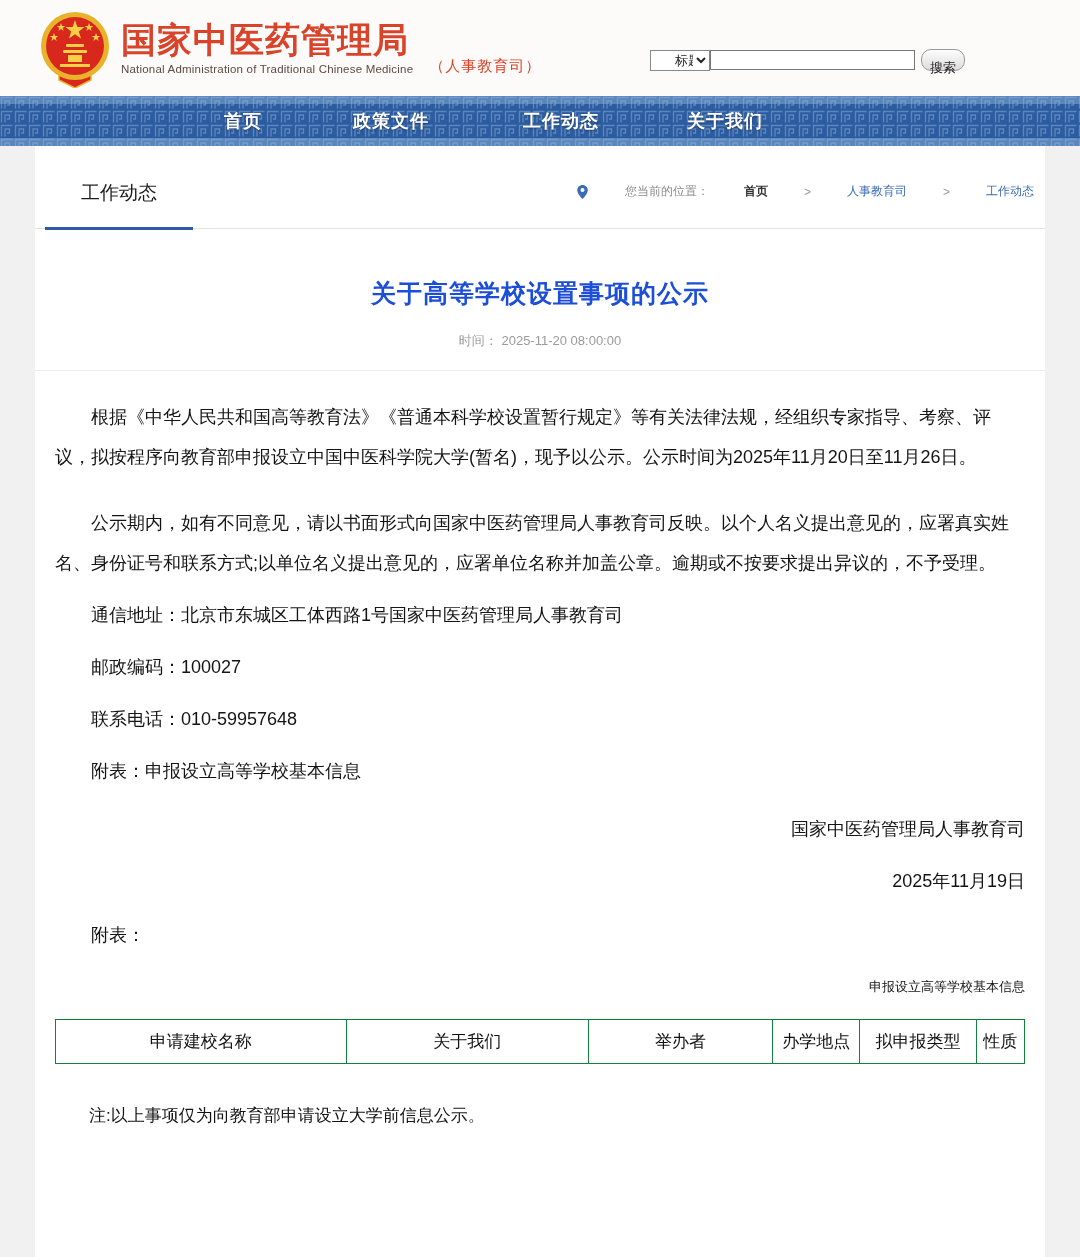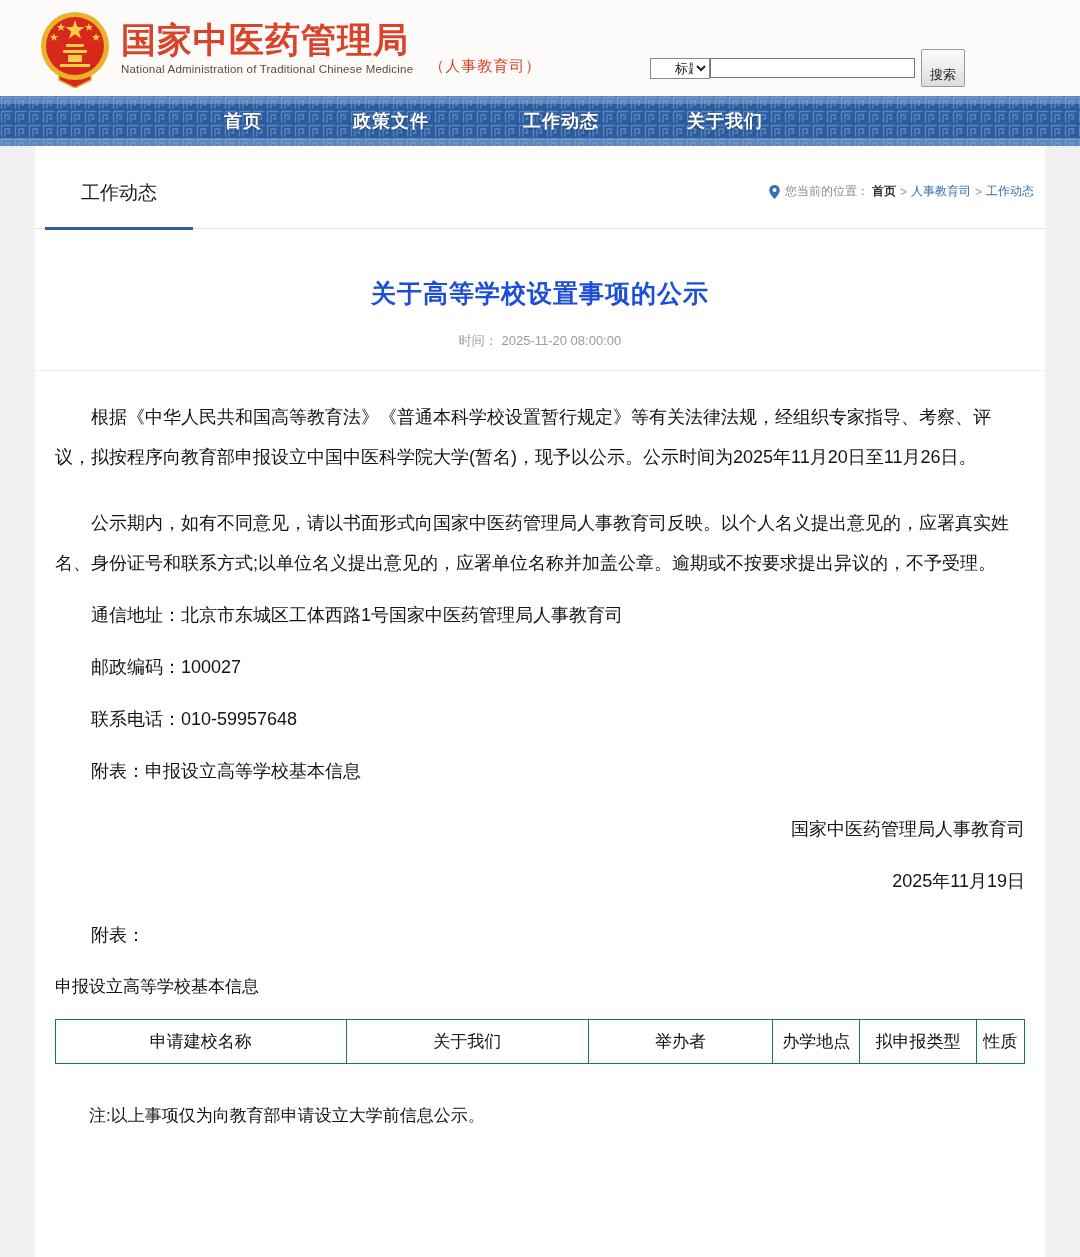--- a/index.html
+++ b/index.html
@@ -24,22 +24,22 @@
   .search-box { position:absolute; right:115px; top:49px; display:flex; align-items:center; }
   .search-select {
     width:60px; height:21px; font-size:13px; margin-right:0;
     border:1px solid #888; background:#fff; color:#222;padding-left:20px;
   }
   .search-input {
     width:205px; height:20px; border:1px solid #777; background:#fff;
     font-size:13px; padding:0 4px; margin-right:6px;
   }
   .search-button {
-    height:38px; font-size:13px; padding:16px 8px; color:#222;
-    border:1px solid #999; border-radius:2px;
+    height:22px; font-size:13px; padding:9px 8px; color:#222;
+    border:1px solid #999; border-radius:10px;
     background:linear-gradient(#fdfdfd,#dcdcdc); cursor:pointer;
   }
 
   
   .main-nav {
     height:50px; position:relative;
     background:linear-gradient(to bottom,
       #5b86bb 0, #5b86bb 8px,
       #2c5ca0 8px, #2c5ca0 42px,
       #5b86bb 42px, #5b86bb 50px);
@@ -61,41 +61,41 @@
     display:flex; justify-content:space-between; align-items:flex-end;
     padding-top:34px; border-bottom:1px solid #e3e3e3; position:relative;
   }
   .tab-active {
     margin-left:10px; width:148px; text-align:center;
     font-size:19px; color:#1c1c1c; padding-bottom:21px;
     border-bottom:3px solid #2f5ba6; margin-bottom:-2px; cursor:pointer;
   }
   .breadcrumb {
     display:flex; align-items:center; font-size:12px; color:#8a8a8a;
-    padding:0 8px 28px 0; white-space:nowrap;
+    padding:0 8px 28px 0; white-space:nowrap;gap:32px;
   }
   .breadcrumb .pin { margin-right:5px; display:inline-flex; }
   .crumb-home { color:#333; font-weight:bold; text-decoration:none; margin:0 3px; cursor:pointer; }
   .crumb-link { color:#3a6cb4; text-decoration:none; margin:0 3px; cursor:pointer; }
   .crumb-sep { color:#999; margin:0 1px; }
 
   
   .article-title {
     text-align:center; color:#1d4ed8; font-size:25px; font-weight:bold;
     margin-top:48px; letter-spacing:1px;
   }
   .article-time { text-align:center; color:#9b9b9b; font-size:13px; margin-top:22px; }
   .time-divider { border-bottom:1px solid #ededed; margin-top:20px; }
 
   .article-content { padding:0 20px; font-size:18px; color:#141414; }
   .article-content p { line-height:40px; margin:26px 0 0 0; text-indent:2em; }
   .article-content p.tight { margin-top:12px; }
   .sig-line { text-align:right; text-indent:0 !important; }
   .sig-name { margin-top:18px !important; }
-  .table-caption { text-align:left; text-indent:0 !important; margin-top:12px !important; font-size:17px; }
+  .table-caption { text-align:right; text-indent:0 !important; margin-top:12px !important; font-size:13px; }
 
   .info-table {
     width:calc(100% - 40px); margin:12px 20px 0 20px;
     border-collapse:collapse; table-layout:fixed;
   }
   .info-table th, .info-table td {
     border:1px solid #15803d; height:44px; text-align:center;
     font-size:17px; font-weight:normal; padding:0 4px;
     overflow:hidden; white-space:nowrap;
   }

